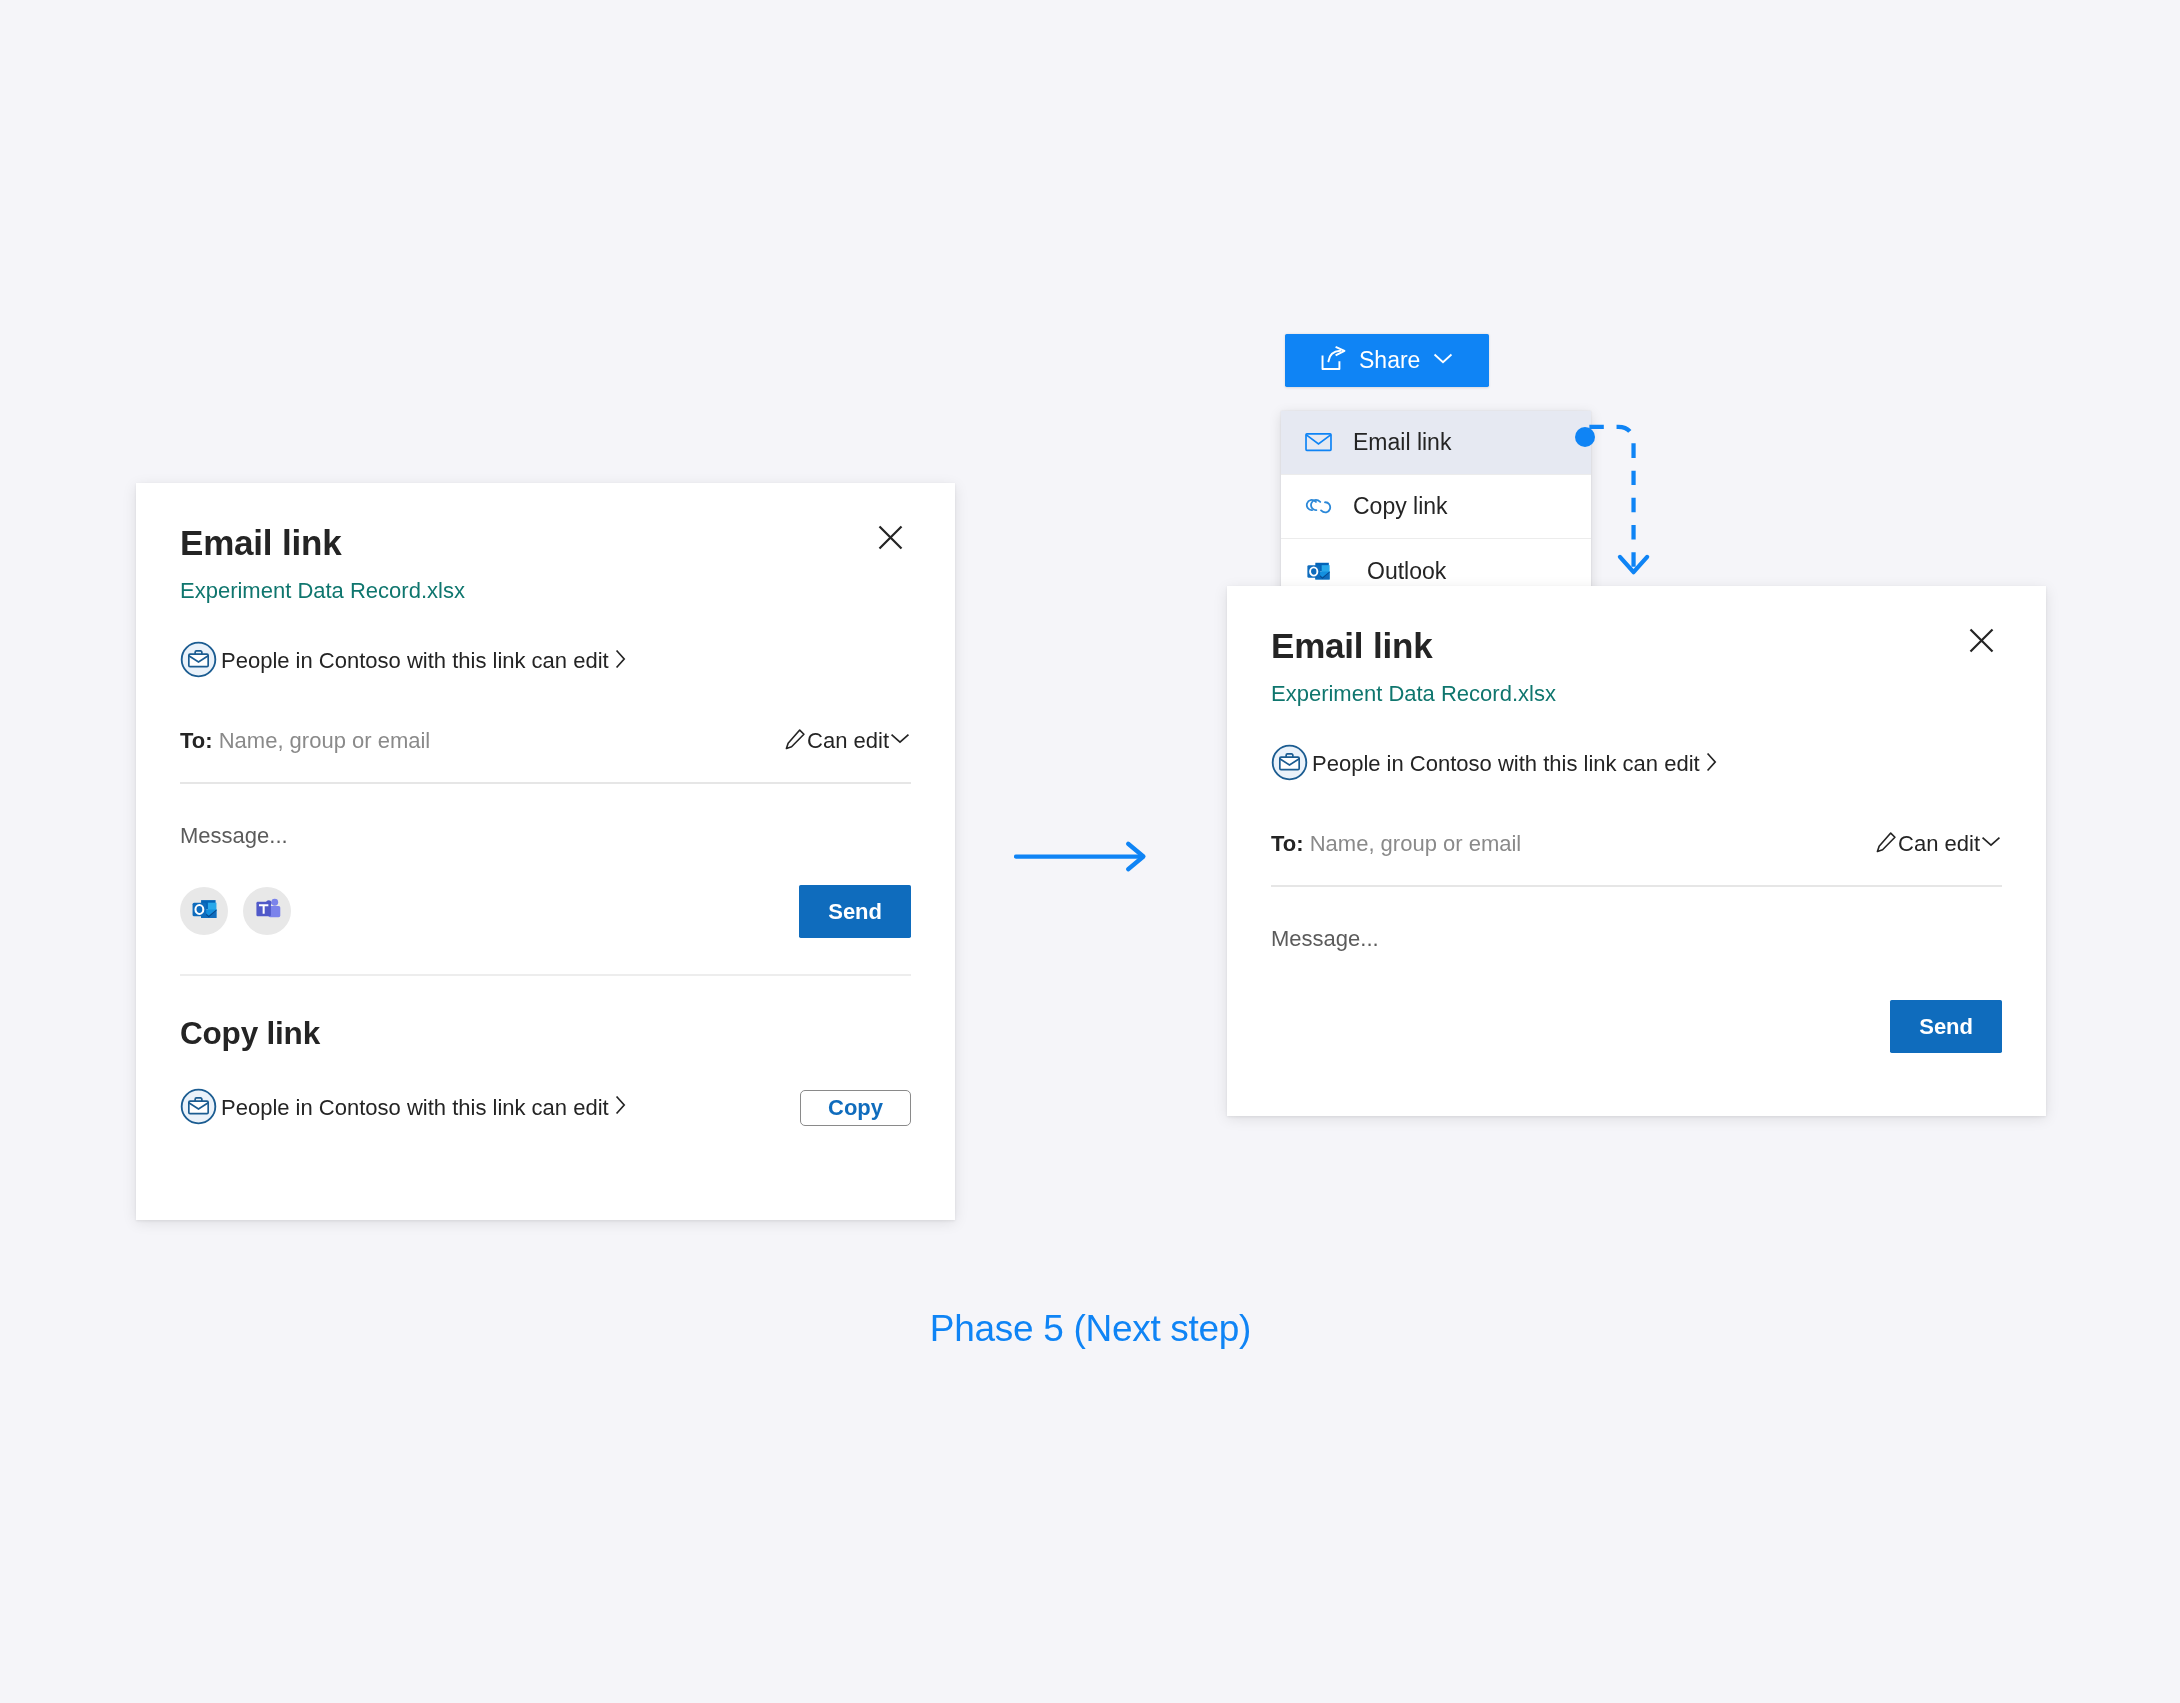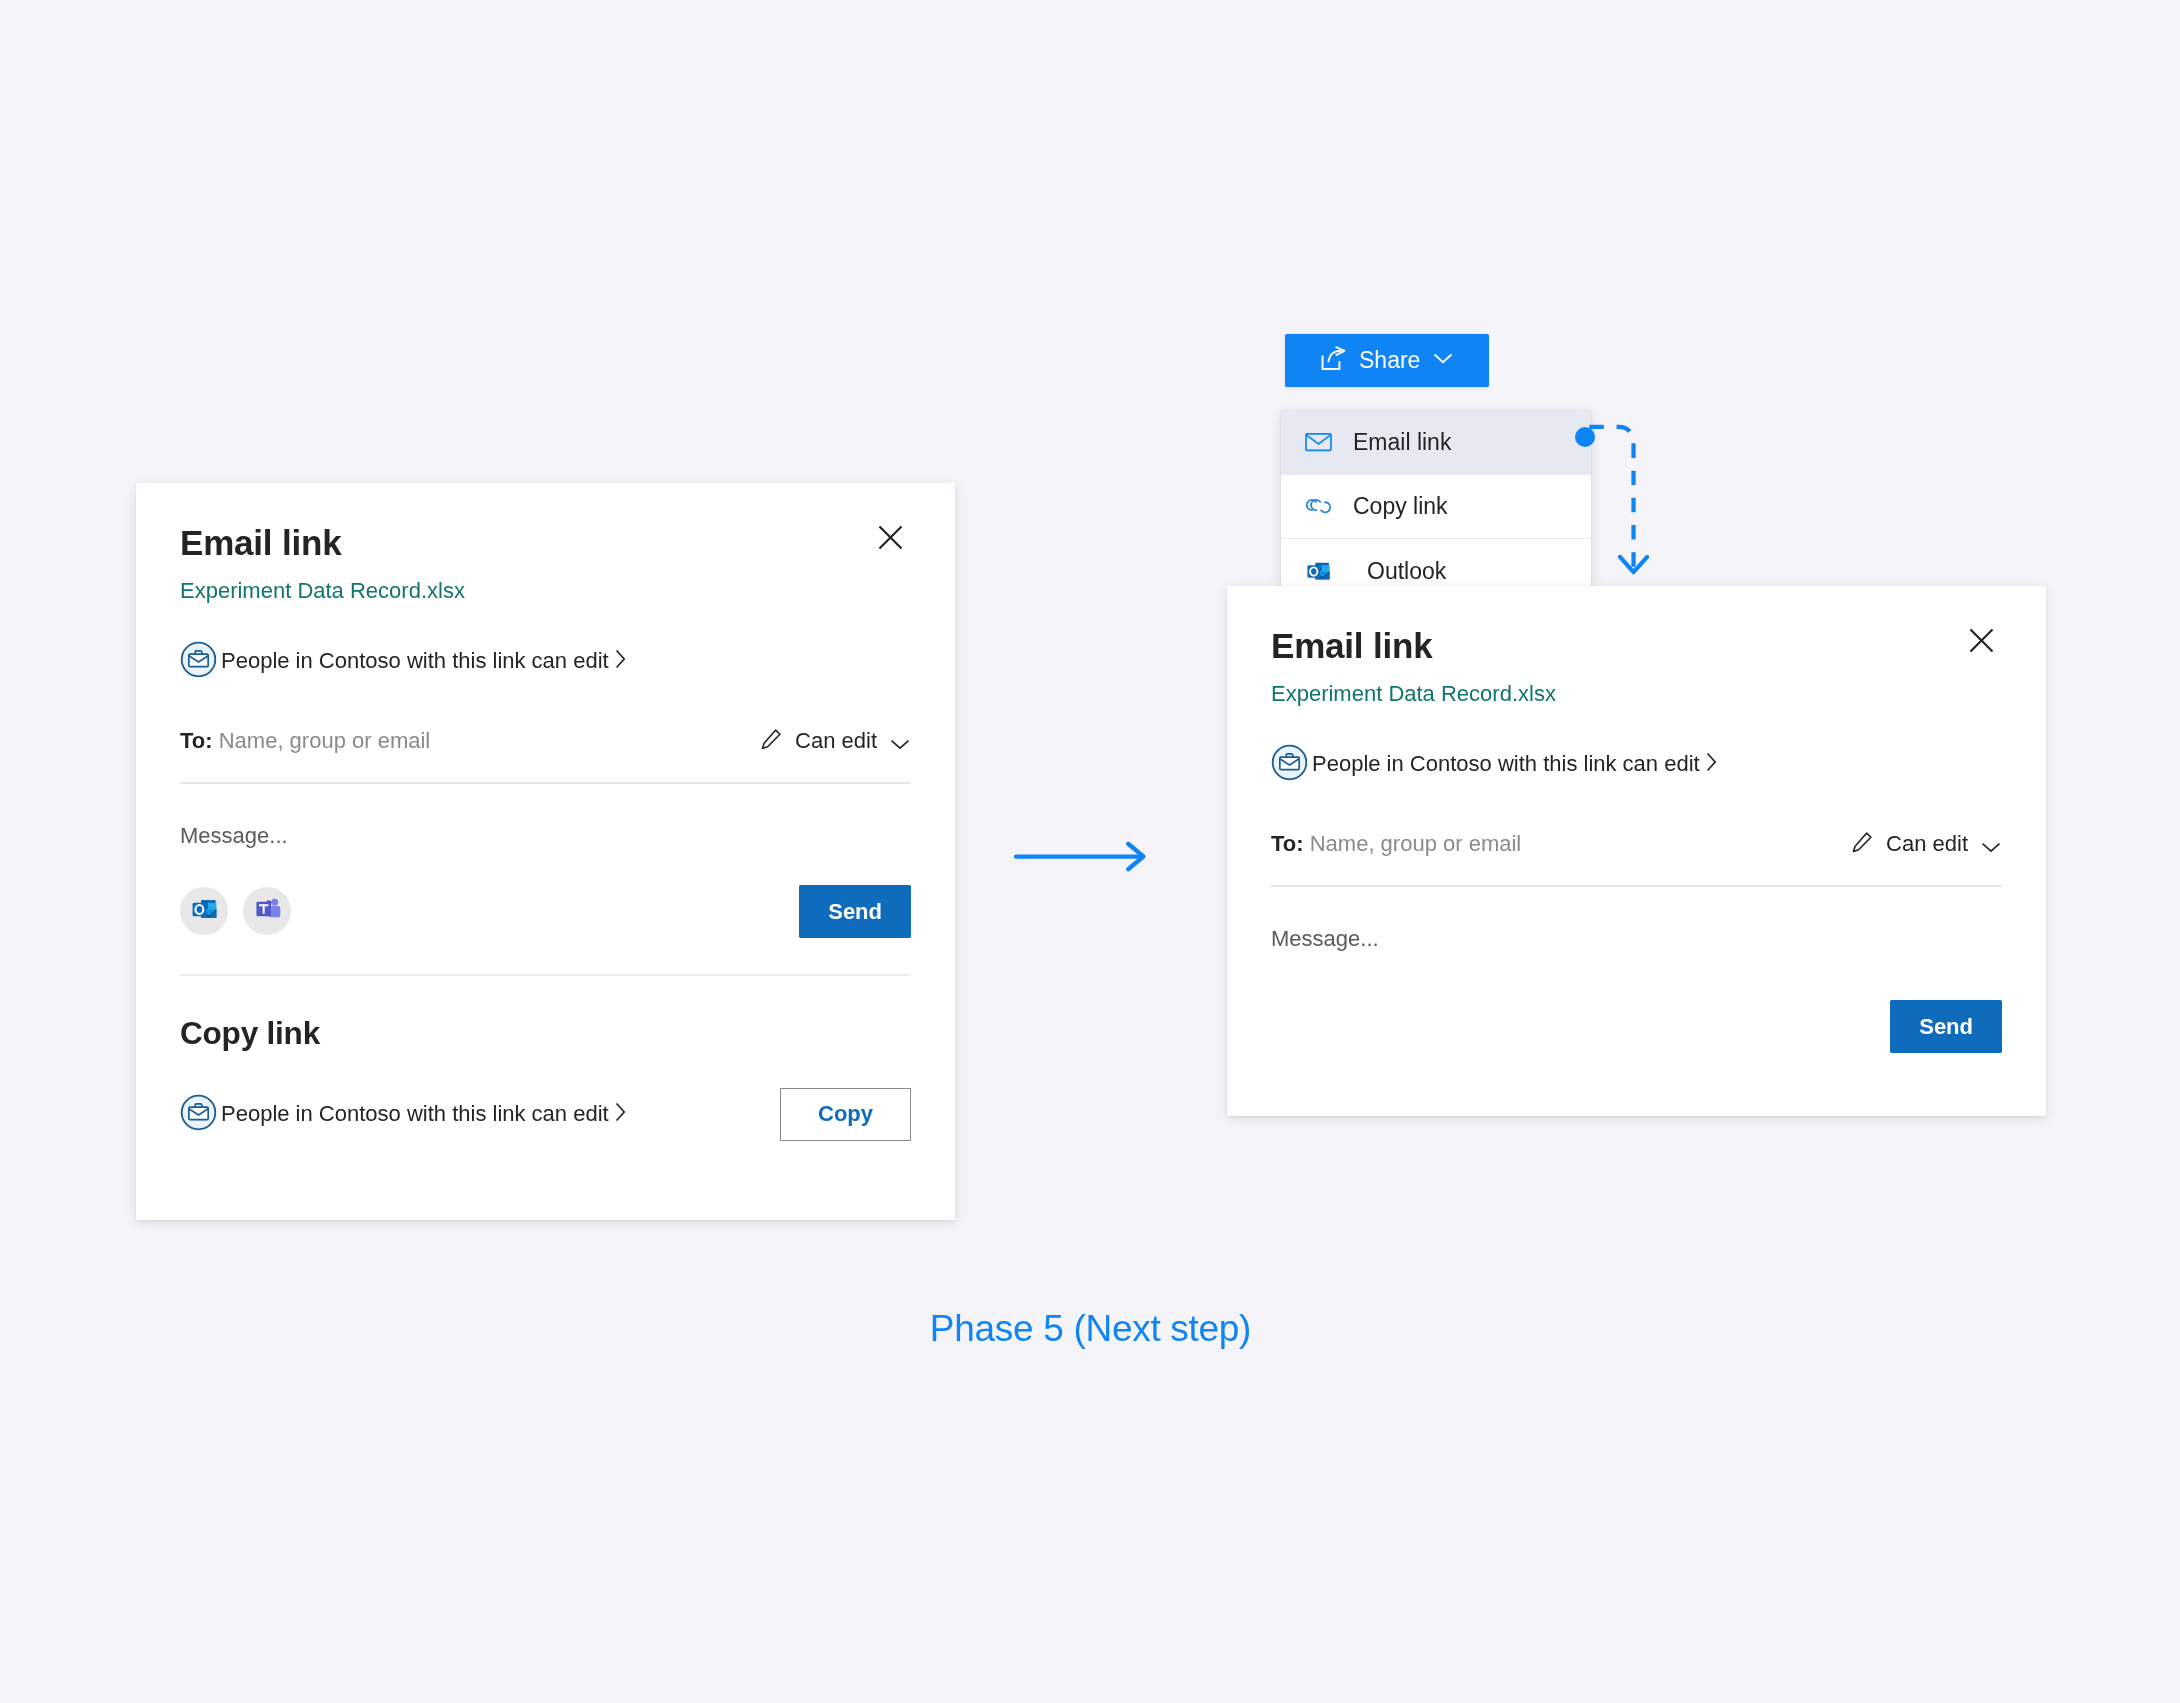--- a/index.html
+++ b/index.html
@@ -107,22 +107,22 @@
     font-size: 22px;
     color: #8a8a8a;
     white-space: nowrap;
   }
   .to-left b {
     color: #242424;
     font-weight: 700;
   }
   .perm-select {
     display: flex;
-    align-items: flex-end;
-    gap: 12px;
+    align-items: center;
+    gap: 0;
     cursor: pointer;
     white-space: nowrap;
   }
   .perm-select .label {
     font-size: 22px;
     color: #242424;
   }
   .divider-inset {
     height: 1.7px;
     background: #e6e6e6;
@@ -169,24 +169,24 @@
     line-height: 53px;
     border-radius: 1.7px;
   }
   .btn-outline {
     background: #ffffff;
     color: #0f6cbd;
     border: 1.7px solid #8a8a8a;
     font-size: 22px;
     font-weight: 600;
     font-family: "Liberation Sans", sans-serif;
-    padding: 0 37px;
-    height: 53px;
-    cursor: pointer;
-    border-radius: 0;
+    padding: 0 27px;
+    height: 36px;
+    cursor: pointer;
+    border-radius: 5px;
   }
 
   .section-divider {
     height: 1.7px;
     background: #ededed;
     margin-top: 36px;
   }
 
   .copy-section { padding-top: 39px; }
   .copy-title {

